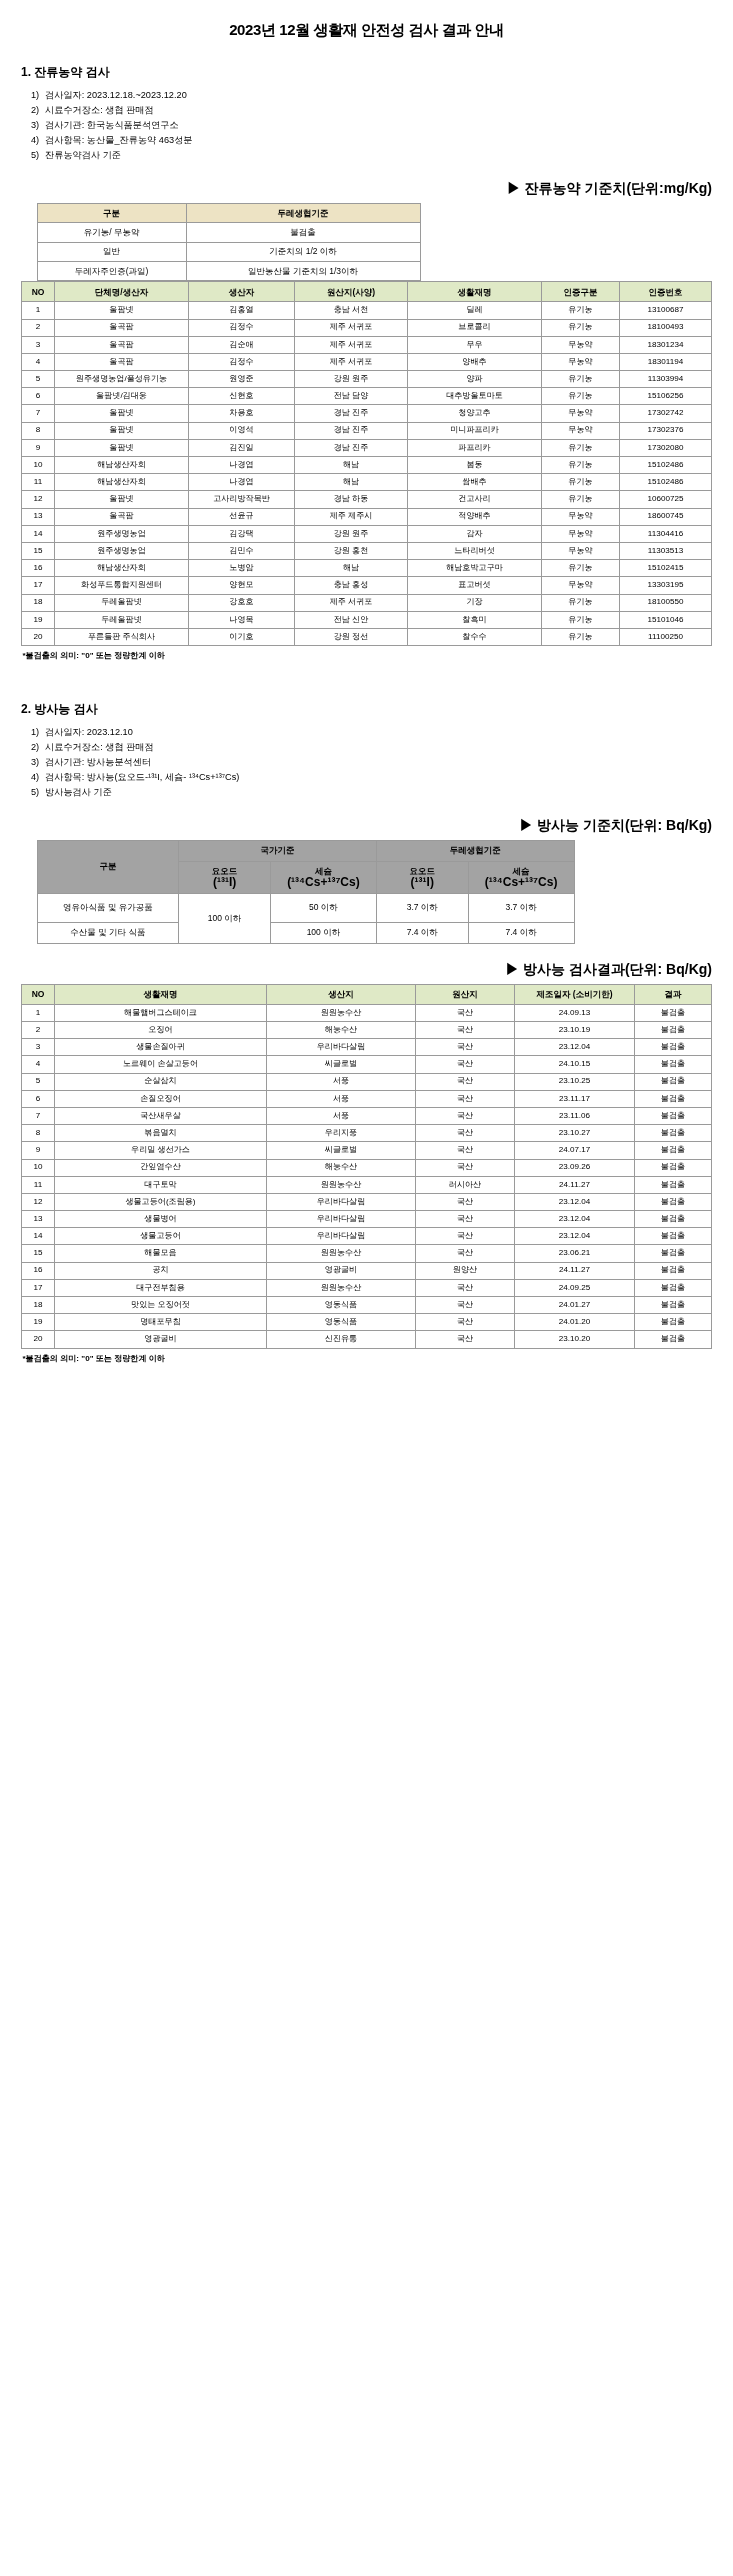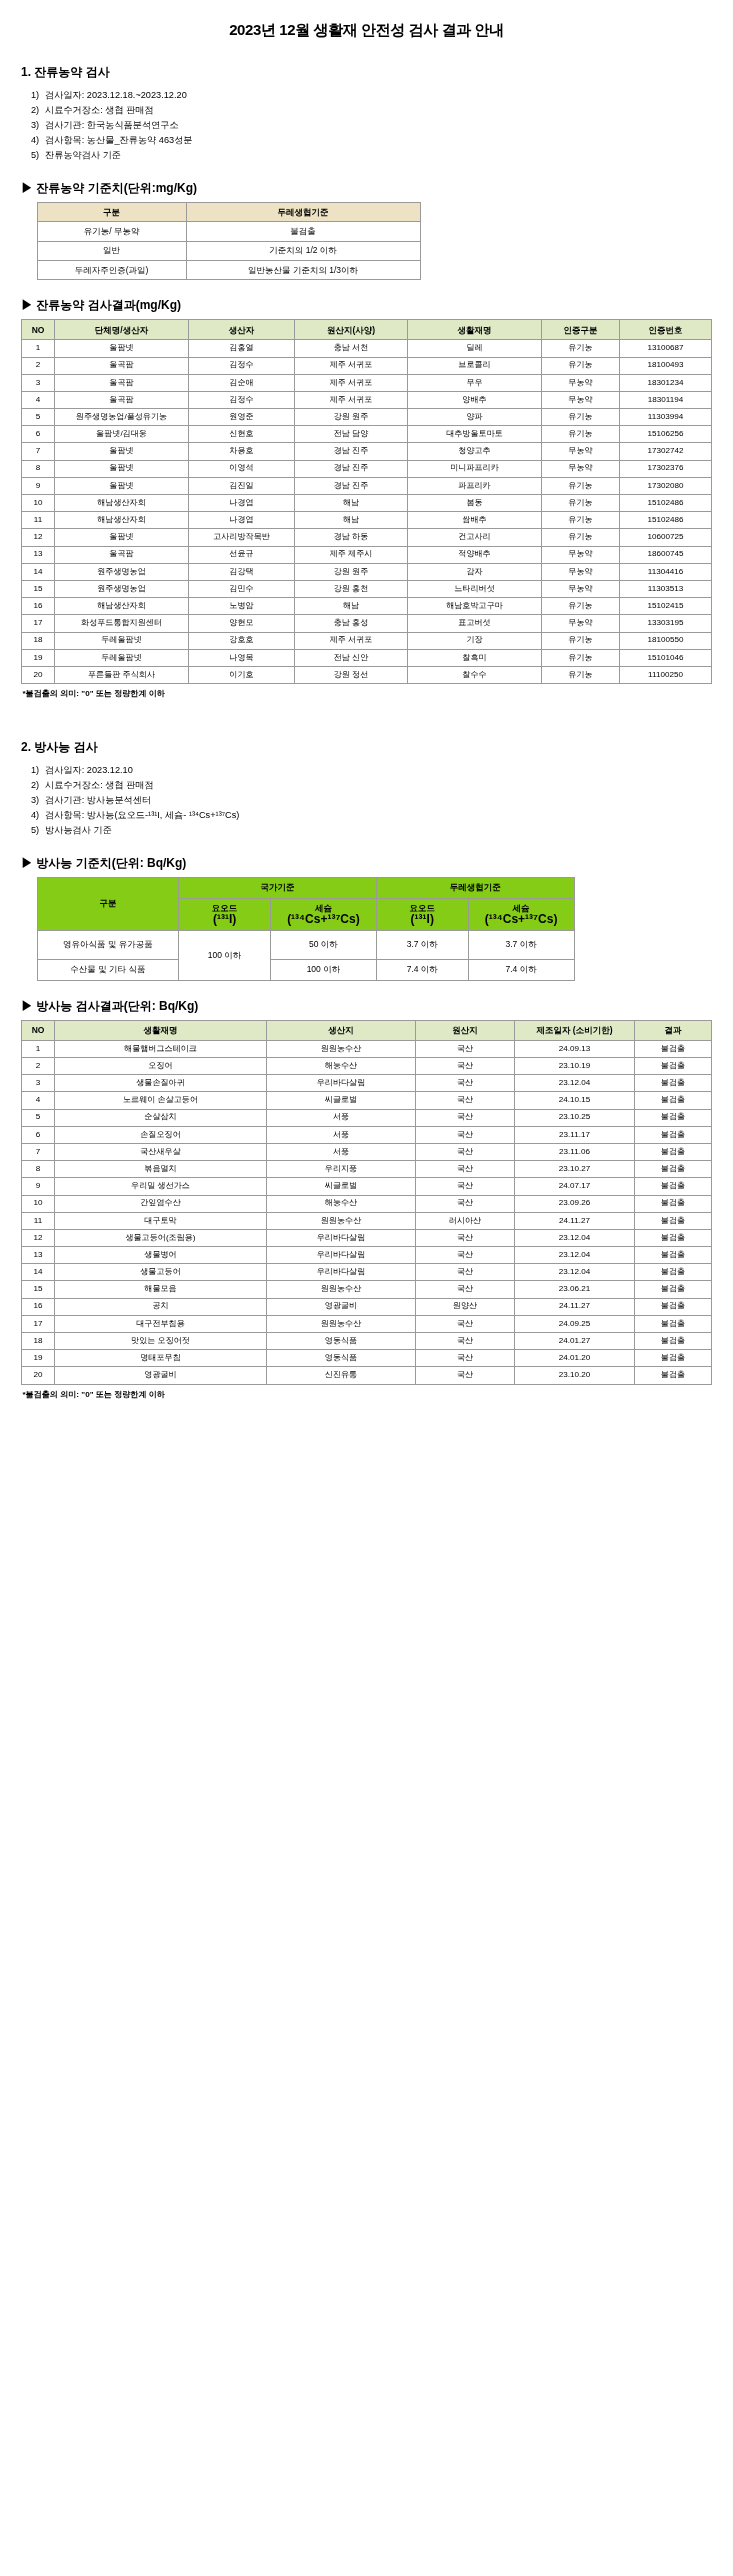--- a/index.html
+++ b/index.html
@@ -36,23 +36,24 @@
     font-size: 9.2px;
     line-height: 15px;
     padding-left: 24px;
     position: relative;
   }
   .meta-list li .num {
     position: absolute;
     left: 10px;
   }
   .sub-head {
-    font-size: 12px;
+    font-size: 14px;
     font-weight: bold;
     margin: 17px 0 5px 0;
+    text-align: right;
   }
   table {
     border-collapse: collapse;
     font-size: 8.5px;
   }
   table.std {
     margin-left: 15.6px;
   }
   table.std th, table.std td {
     border: 0.7px solid #9a9a9a;
@@ -82,21 +83,21 @@
     font-size: 8.5px;
     padding: 4.2px 2.1px;
   }
   .note {
     font-size: 8.1px;
     margin: 4.2px 0 0 1.4px;
     font-weight: bold;
   }
   .gap-big { height: 40px; }
   .rad-head th {
-    background: #84cc16;
+    background: #a3a3a3;
     font-weight: bold;
   }
   table.rad {
     margin-left: 15.6px;
     width: 538px;
   }
   table.rad th, table.rad td {
     border: 0.7px solid #9a9a9a;
     padding: 4.2px 2.8px;
     text-align: center;
@@ -143,21 +144,20 @@
         <td>일반</td>
         <td>기준치의 1/2 이하</td>
       </tr>
       <tr>
         <td>두레자주인증(과일)</td>
         <td>일반농산물 기준치의 1/3이하</td>
       </tr>
     </tbody>
   </table>
 
-  <div class="sub-head">▶ 잔류농약 검사결과(mg/Kg)</div>
 
   <table class="full">
     <thead>
       <tr>
         <th class="firstcol">NO</th>
         <th style="width:134px">단체명/생산자</th>
         <th style="width:106px">생산자</th>
         <th style="width:113px">원산지(사양)</th>
         <th style="width:134px">생활재명</th>
         <th style="width:78px">인증구분</th>

